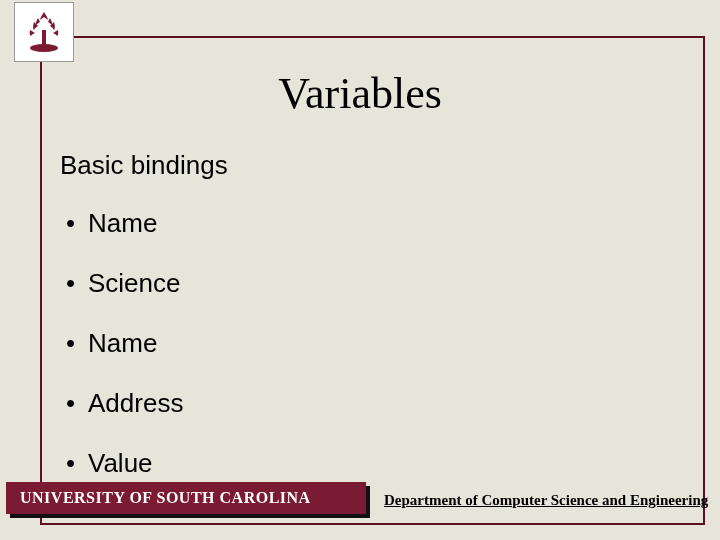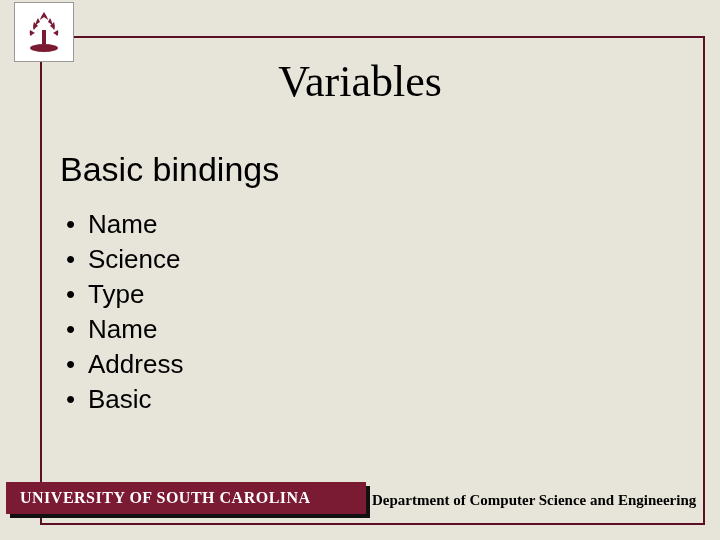--- a/index.html
+++ b/index.html
@@ -27,58 +27,60 @@
     background: #ffffff;
     border: 1px solid #999;
     z-index: 5;
     display: flex;
     align-items: center;
     justify-content: center;
   }
   .logo svg { width: 48px; height: 48px; }
   .title {
     position: absolute;
-    top: 56px;
+    top: 68px;
     left: 0;
     right: 0;
     text-align: center;
     font-family: "Times New Roman", serif;
     font-size: 44px;
     color: #000;
     font-weight: normal;
   }
   .content {
     position: absolute;
     top: 150px;
     left: 60px;
     right: 40px;
   }
   .heading {
     font-family: Arial, sans-serif;
-    font-size: 34px;
+    font-size: 26px;
     color: #000;
-    margin-bottom: 18px;
+    margin-bottom: 0;
   }
   .bullet {
     font-family: Arial, sans-serif;
     font-size: 26px;
     color: #000;
     padding-left: 6px;
     line-height: 1.35;
+    margin-top: 25px;
   }
   .bullet .dot {
     display: inline-block;
     width: 22px;
   }
   .footer {
     position: absolute;
     left: 0;
     bottom: 22px;
     width: 100%;
     display: flex;
+    text-decoration: underline;
   }
   .footer-left {
     position: relative;
     width: 366px;
     height: 36px;
   }
   .footer-left .shadow {
     position: absolute;
     top: 4px; left: 10px;
     width: 360px; height: 32px;
@@ -95,21 +97,21 @@
     letter-spacing: 0.5px;
     display: flex;
     align-items: center;
     padding-left: 14px;
     font-weight: bold;
   }
   .footer-right {
     flex: 1;
     display: flex;
     align-items: center;
-    padding-left: 6px;
+    padding-left: 18px;
     font-family: "Times New Roman", serif;
     font-size: 15px;
     font-weight: bold;
     color: #000;
   }
 </style>
 </head>
 <body>
 
 <div class="slide-frame"></div>
@@ -130,24 +132,23 @@
     </g>
   </svg>
 </div>
 
 <h1 class="title">Variables</h1>
 
 <div class="content">
   <div class="heading">Basic bindings</div>
   <div class="bullet"><span class="dot">•</span><span>Name</span></div>
   <div class="bullet"><span class="dot">•</span><span>Science</span></div>
-  <div class="bullet"><span class="dot">•</span><span>Type</span></div>
   <div class="bullet"><span class="dot">•</span><span>Name</span></div>
   <div class="bullet"><span class="dot">•</span><span>Address</span></div>
-  <div class="bullet"><span class="dot">•</span><span>Basic</span></div>
+  <div class="bullet"><span class="dot">•</span><span>Value</span></div>
 </div>
 
 <div class="footer">
   <div class="footer-left">
     <div class="shadow"></div>
     <div class="bar">UNIVERSITY OF SOUTH CAROLINA</div>
   </div>
   <div class="footer-right">Department of Computer Science and Engineering</div>
 </div>
 

